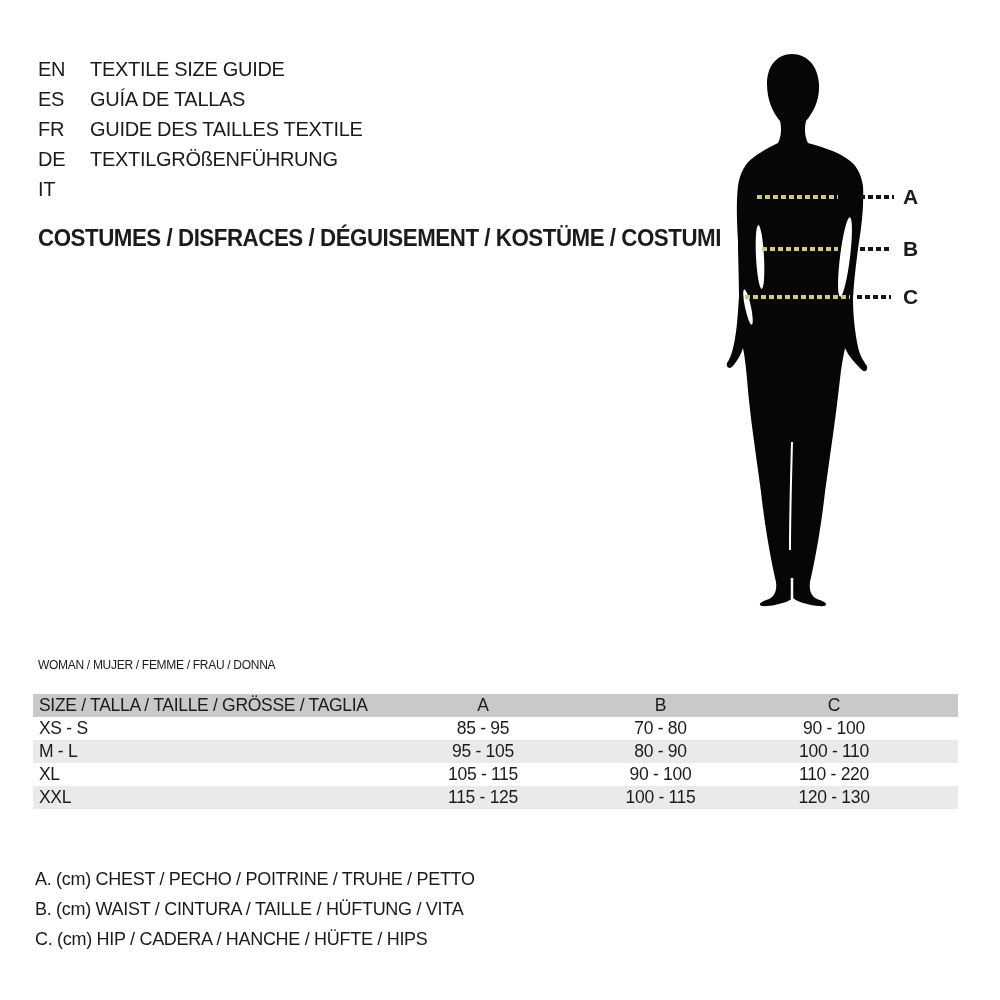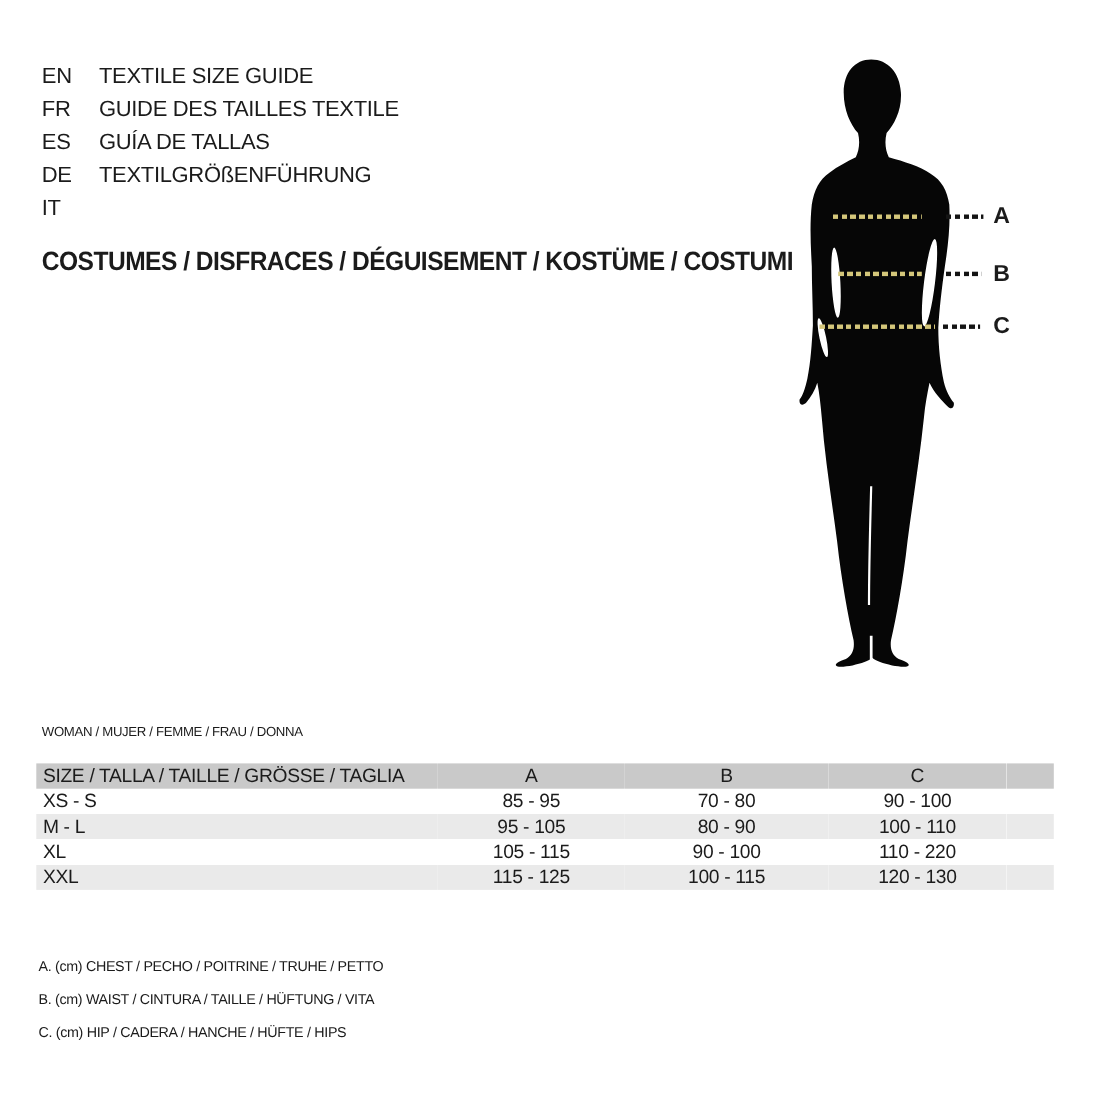--- a/index.html
+++ b/index.html
@@ -42,40 +42,40 @@
   }
   .size-table th,.size-table td{
     padding:0;height:23px;font-weight:normal;vertical-align:middle;
     white-space:nowrap;overflow:hidden;
   }
   .size-table .col-size{text-align:left;padding-left:6px;}
   .size-table .col-val{text-align:center;}
   .size-table thead tr{background:var(--table-header-bg,#c9c9c9);height:23px;padding-left:46px;}
   .size-table tbody tr.alt{background:var(--table-alt-bg,#eaeaea);}
   
-  .legend{position:absolute;left:35px;top:864px;font-size:13px;}
+  .legend{position:absolute;left:35px;top:864px;font-size:18px;}
   .legend-line{height:30px;line-height:30px;white-space:nowrap;}
 </style>
 </head>
 <body>
 
 <div class="frame">
 
   <div class="lang-block">
     <div class="lang-row">
       <span class="lang-code">EN</span>
       <span class="lang-label">TEXTILE SIZE GUIDE</span>
     </div>
     <div class="lang-row">
+      <span class="lang-code">ES</span>
+      <span class="lang-label">GUÍA DE TALLAS</span>
+    </div>
+    <div class="lang-row">
       <span class="lang-code">FR</span>
       <span class="lang-label">GUIDE DES TAILLES TEXTILE</span>
-    </div>
-    <div class="lang-row">
-      <span class="lang-code">ES</span>
-      <span class="lang-label">GUÍA DE TALLAS</span>
     </div>
     <div class="lang-row">
       <span class="lang-code">DE</span>
       <span class="lang-label">TEXTILGRÖßENFÜHRUNG</span>
     </div>
     <div class="lang-row">
       <span class="lang-code">IT</span>
     </div>
   </div>
 

